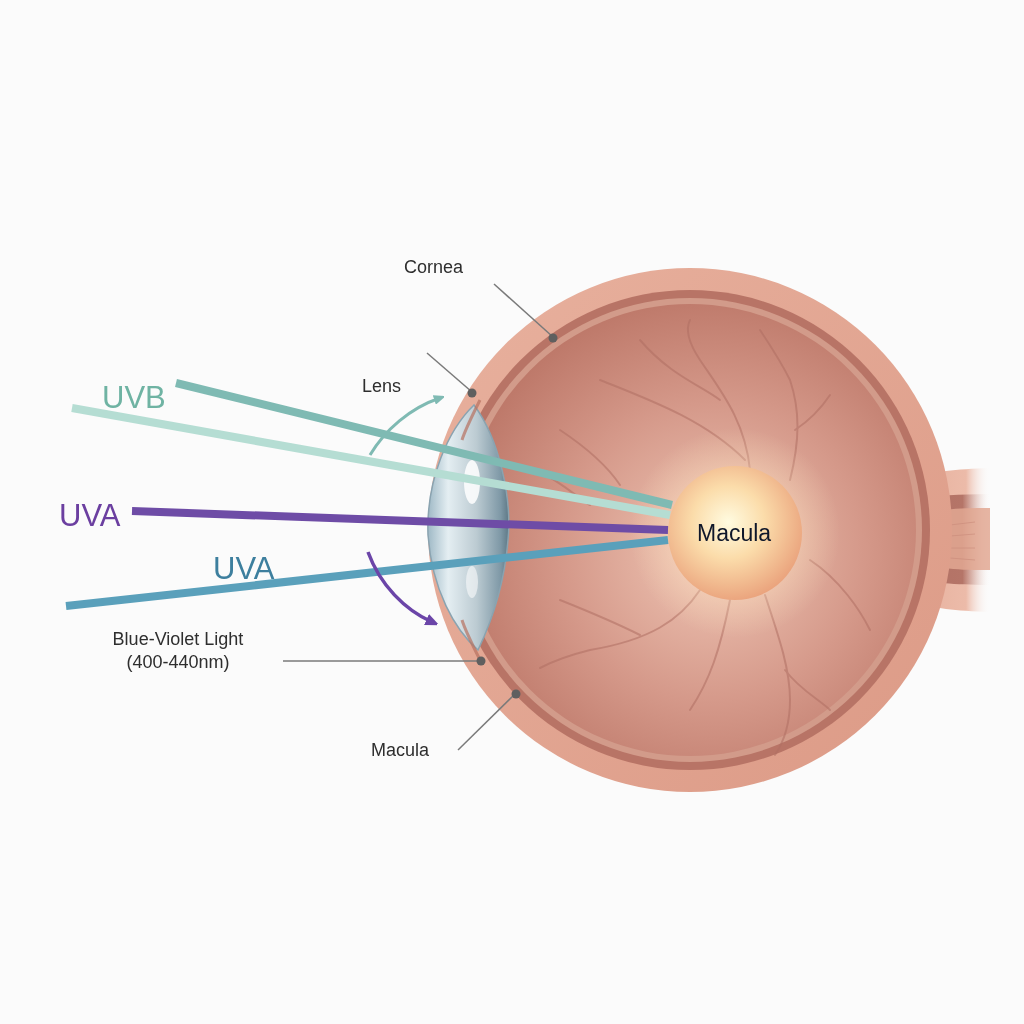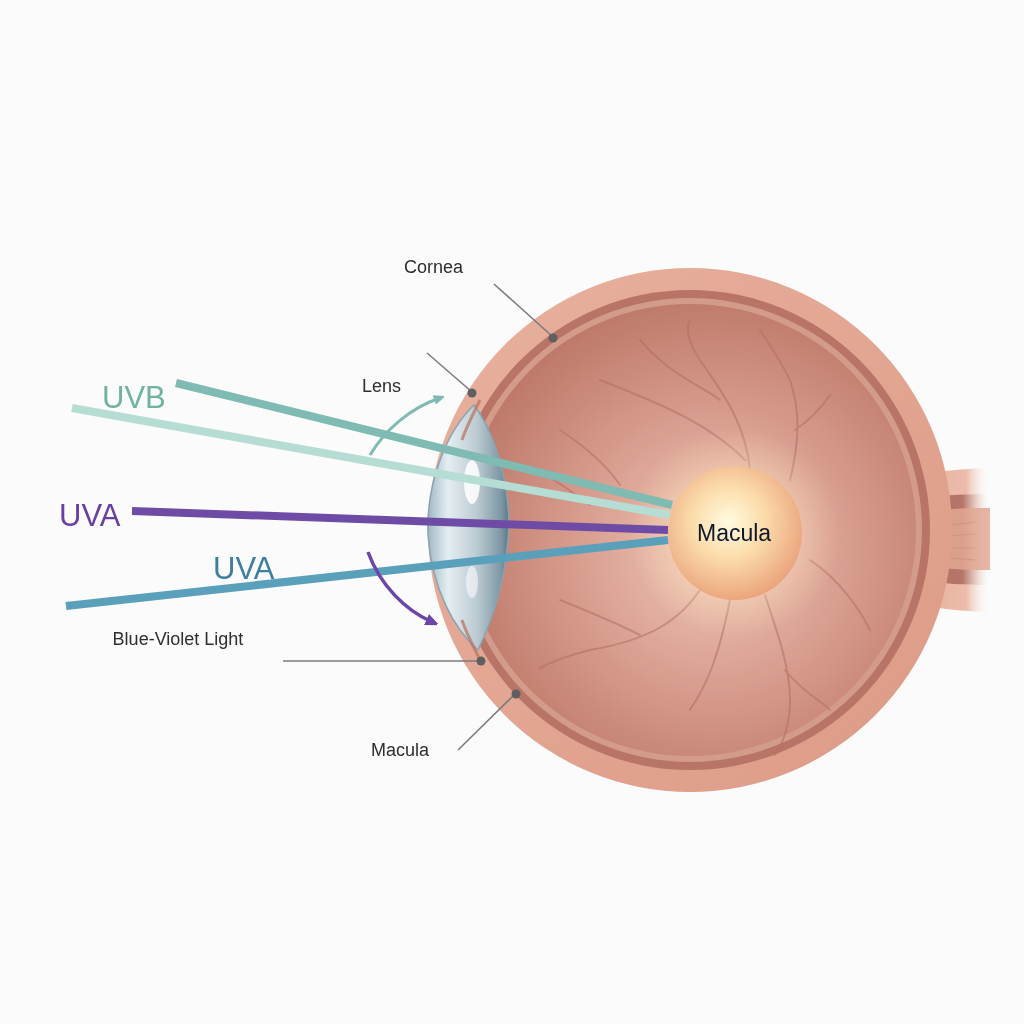--- a/index.html
+++ b/index.html
@@ -133,14 +133,15 @@
 </svg>
 
 <div class="lbl lbl-dark" style="left:404px; top:258px;">Cornea</div>
 <div class="lbl lbl-dark" style="left:362px; top:333px;margin-top:44px;">Lens</div>
 <div class="lbl ray-lbl" style="left:102px; top:382px; color:#6fb3a3;">UVB</div>
 <div class="lbl ray-lbl" style="left:59px; top:500px; color:#6b3fa0;">UVA</div>
 <div class="lbl ray-lbl" style="left:213px; top:553px; color:#3d7f9e;">UVA</div>
 <div class="lbl macula-lbl" style="left:697px; top:522px;">Macula</div>
 <div class="lbl bv" style="left:78px; top:628px; width:200px;">
   <div>Blue-Violet Light</div>
+  <div>(400-440nm)</div>
 </div>
 <div class="lbl lbl-dark" style="left:371px; top:741px;">Macula</div>
 
 </body></html>

